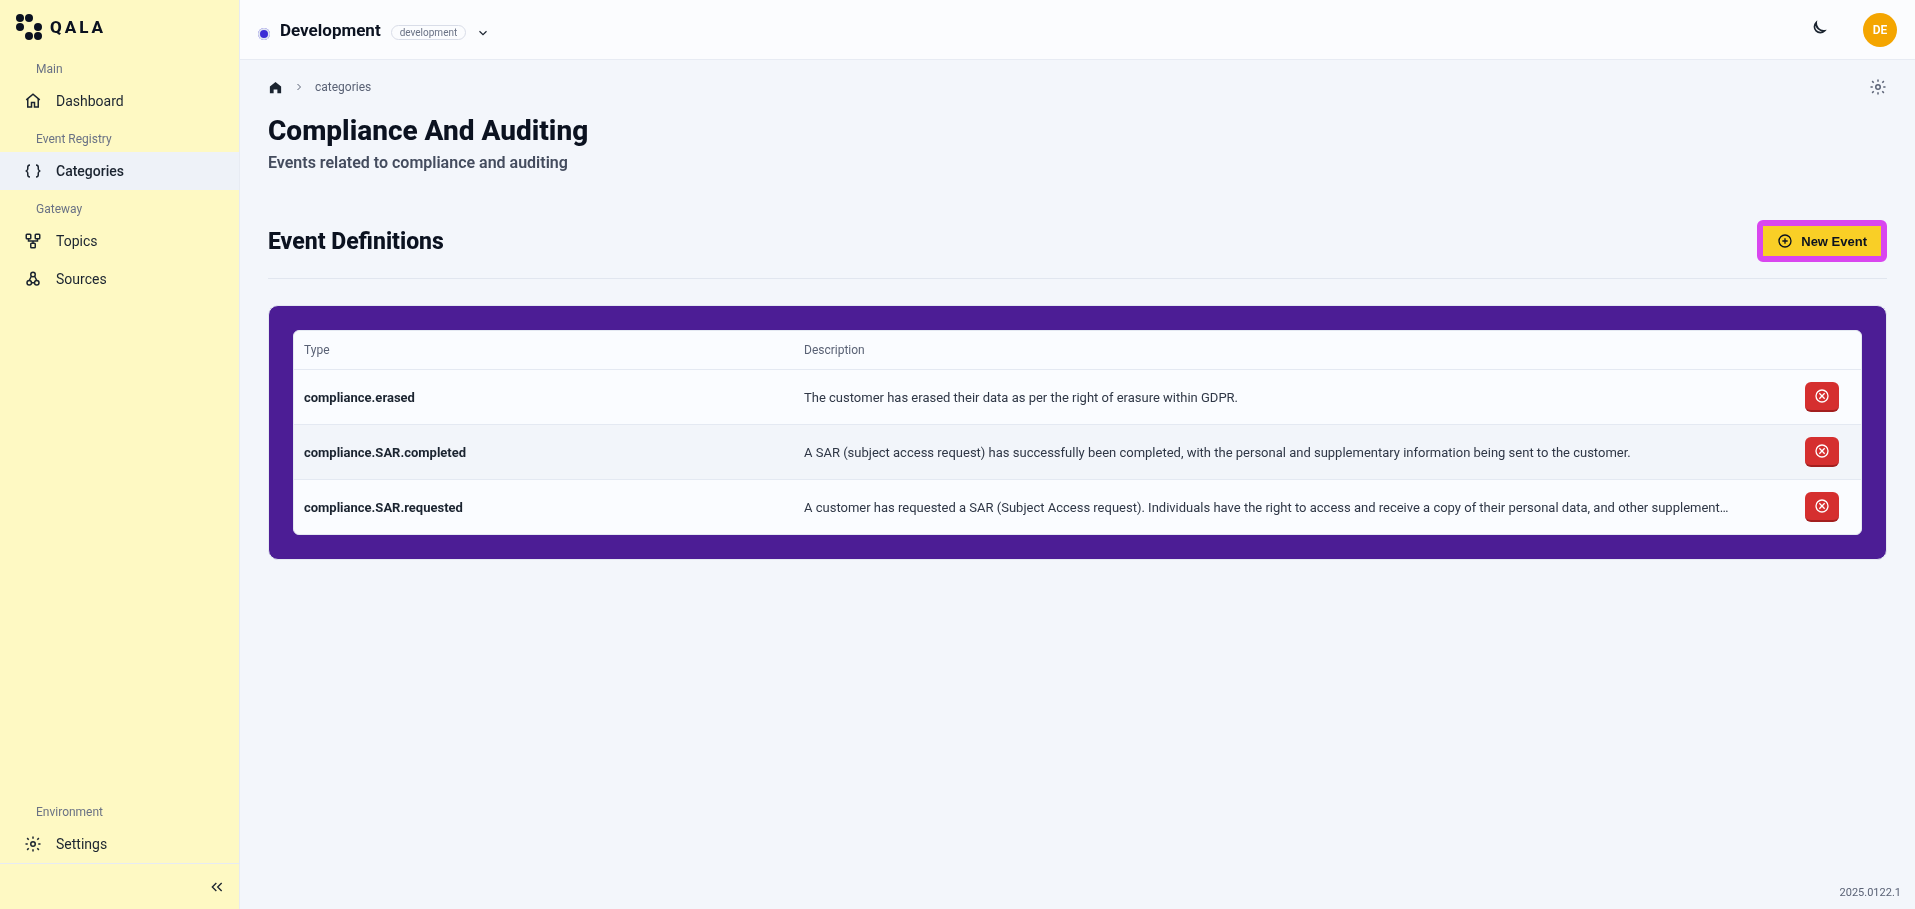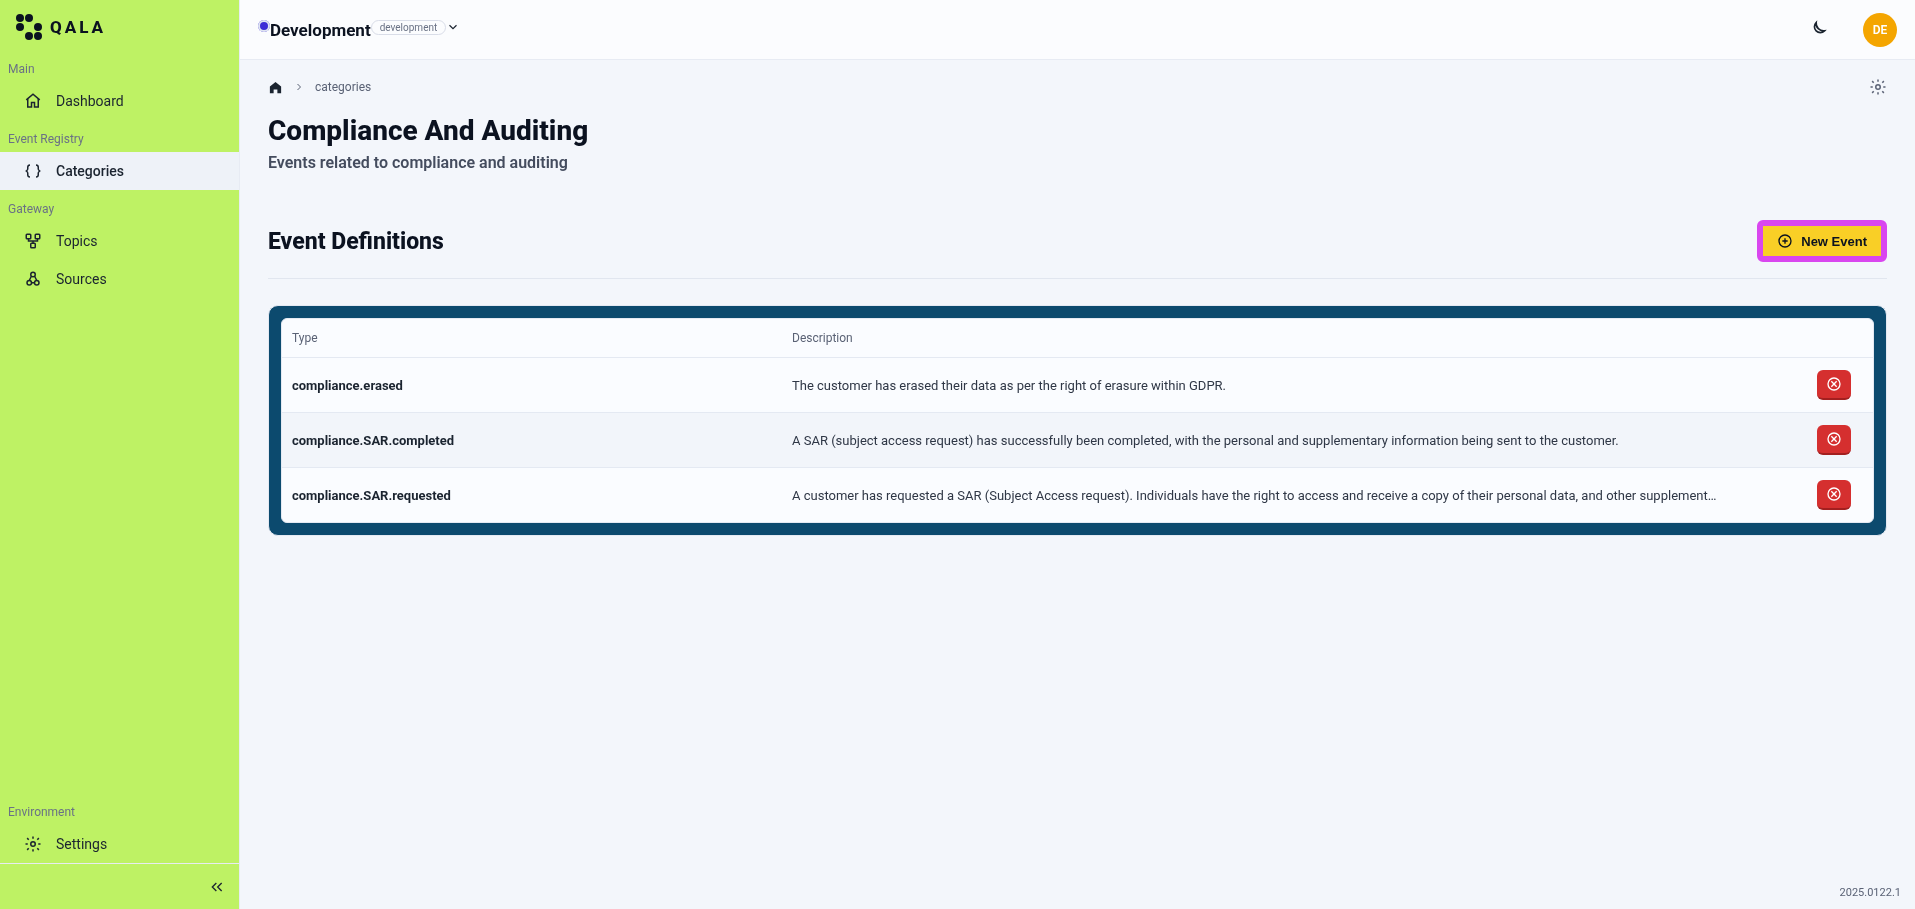--- a/index.html
+++ b/index.html
@@ -13,21 +13,21 @@
     overflow: hidden;
   }
   .app {
     display: grid;
     grid-template-columns: 240px 1fr;
     height: 100%;
   }
   
   .sidebar {
     border-right: 1px solid #e7ebf3;
-    background: #bef264;
+    background: #fef9c3;
     display: flex;
     flex-direction: column;
     position: relative;
   }
   .brand {
     display: flex;
     align-items: center;
     gap: 8px;
     padding: 14px 16px 10px 16px;
   }
@@ -40,21 +40,21 @@
     gap: 1px;
   }
   .brand-mark span {
     width: 8px; height: 8px; border-radius: 50%; background: #0b1220; display:block;
   }
   .brand-mark span.blank { background: transparent; }
   .brand-name { font-weight: 800; letter-spacing: 3px; font-size: 17px; color:#0b1220; }
   .nav-group-label {
     color: #6a7285;
     font-size: 12px;
-    padding: 12px 16px 6px 8px;
+    padding: 12px 16px 6px 36px;
   }
   .nav-item {
     display:flex; align-items:center; gap:14px;
     padding: 10px 16px 10px 24px;
     color: #1b2430;
     cursor: pointer;
     font-size:14px;
   }
   .nav-item .icon { width:18px; height:18px; color:#1b2430; }
   .nav-item.active { background: #eef2f8; font-weight: 500; }
@@ -65,21 +65,21 @@
 
   
   .main-col { display:flex; flex-direction:column; background:#f3f6fb; }
   .topbar {
     height:60px;
     display:flex; align-items:center; justify-content:space-between;
     padding:0 18px;
     background:#fbfcfe;
     border-bottom:1px solid #e7ebf3;
   }
-  .env-switch { display:flex; align-items:flex-start; }
+  .env-switch { display:flex; align-items:flex-end; gap:10px; }
   .env-dot { width:12px; height:12px; border-radius:50%; background:#3b2bd6; box-shadow:0 0 0 2px #dfe4f2 inset; }
   .env-name { font-size:17px; font-weight:700; color:#0b1220; }
   .env-badge {
     font-size:10px; color:#6a7285; border:1px solid #d9dde8; border-radius:10px; padding:1px 8px;
   }
   .top-right { display:flex; align-items:center; gap:36px; }
   .avatar { width:34px; height:34px; border-radius:50%; background:#f4a500; color:#fff; display:flex; align-items:center; justify-content:center; font-size:12px; font-weight:600; }
   .icon-btn { cursor:pointer; display:flex; align-items:center; justify-content:center; }
 
   .content {
@@ -96,21 +96,21 @@
 
   .section-head { display:flex; align-items:center; justify-content:space-between; margin-top:48px; padding-bottom:16px; border-bottom:1px solid #e1e6ef; }
   .section-title { font-size:23px; font-weight:800; }
   .btn-primary {
     display:flex; align-items:center; gap:8px;
     background:#f9cf26; border:6px solid #d946ef; border-radius:6px;
     padding:7px 14px; font-size:13px; font-weight:700; color:#0b1220; cursor:pointer;
   }
 
   .card {
-    background:#0c4a6e; border:1px solid #e4e9f2; border-radius:10px; margin-top:26px; padding:12px;
+    background:#4c1d95; border:1px solid #e4e9f2; border-radius:10px; margin-top:26px; padding:24px;
   }
   .table {
     background:#fafcff; border:1px solid #e4e9f2; border-radius:6px; overflow:hidden;
   }
   .thead, .trow { display:grid; grid-template-columns: 500px 1fr 96px; align-items:center; }
   .thead { padding:12px 10px; color:#5a6275; font-size:12px; border-bottom:1px solid #e4e9f2; }
   .trow { padding:12px 10px; border-bottom:1px solid #e4e9f2; font-size:13px; color:#1b2430; }
   .trow:last-child { border-bottom:none; }
   .trow:nth-child(odd) { background:#f2f5fa; }
   .trow .type { font-weight:700; }

